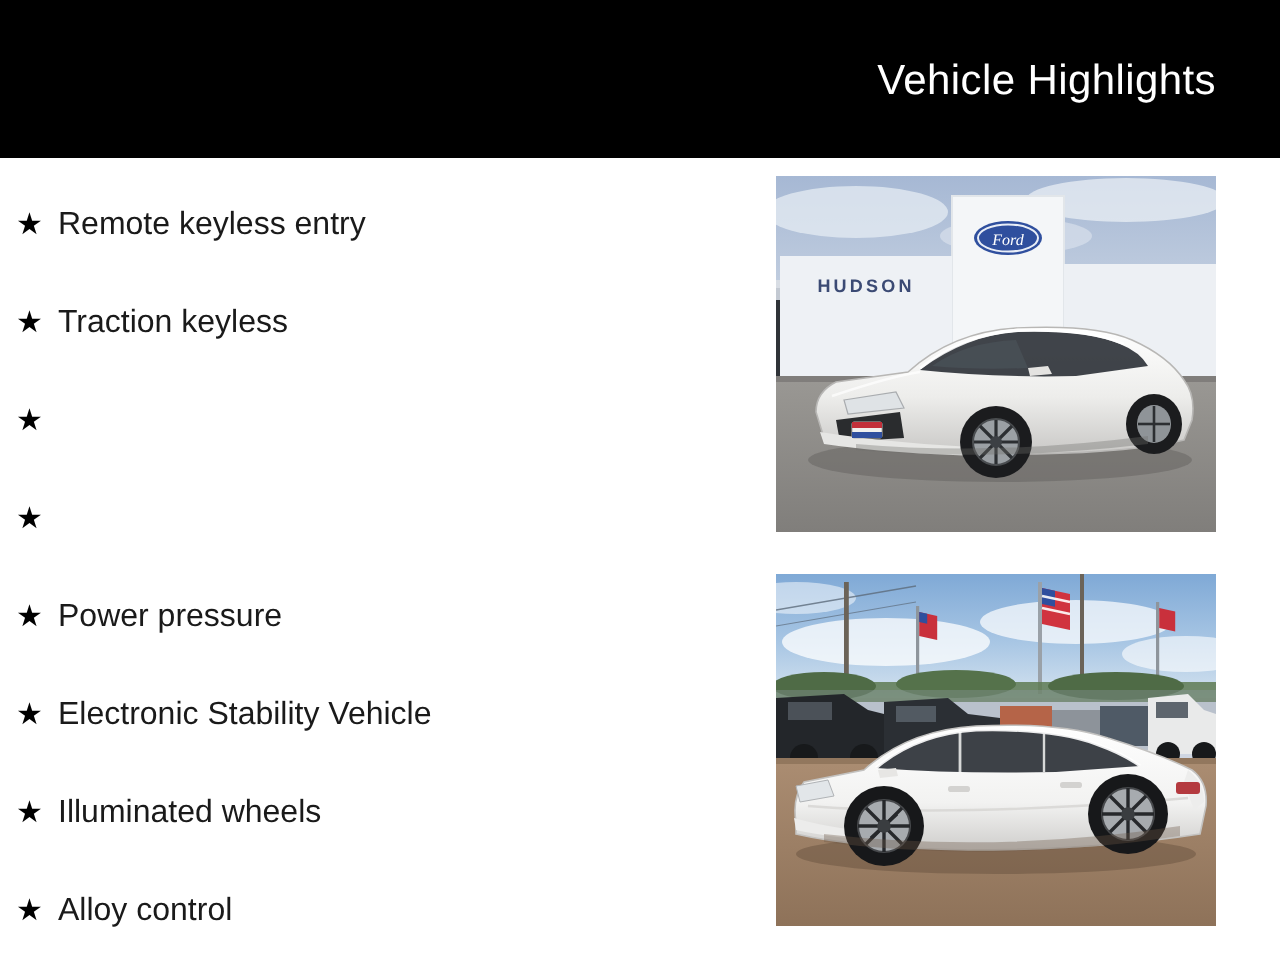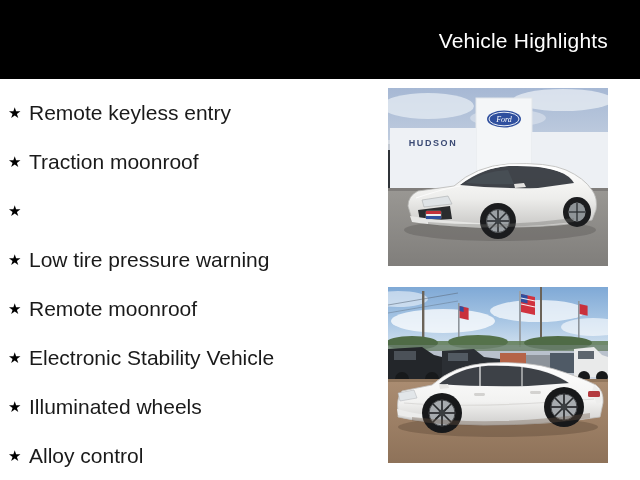--- a/index.html
+++ b/index.html
@@ -59,21 +59,21 @@
   .feature-bullet {
     width: 21px;
     flex: 0 0 21px;
     color: #000000;
     font-size: 15px;
     line-height: 1;
     text-align: left;
   }
   .feature-label {
     color: #1a1a1a;
-    font-size: 21px;
+    font-size: 16px;
     line-height: 20px;
     white-space: nowrap;
   }
   
   .photo {
     position: absolute;
     left: 388px;
     width: 220px;
     overflow: hidden;
     background: #cfd6e2;
@@ -99,35 +99,34 @@
 
   <div class="features">
 
     <div class="feature-item">
       <span class="feature-bullet">★</span>
       <span class="feature-label">Remote keyless entry</span>
     </div>
 
     <div class="feature-item">
       <span class="feature-bullet">★</span>
-      <span class="feature-label">Traction moonroof</span>
-    </div>
-
-    <div class="feature-item">
-      <span class="feature-bullet">★</span>
-    </div>
-
-    <div class="feature-item">
-      <span class="feature-bullet">★</span>
-      <span class="feature-label">Low tire pressure warning</span>
-    </div>
-
-    <div class="feature-item">
-      <span class="feature-bullet">★</span>
-      <span class="feature-label">Remote moonroof</span>
+      <span class="feature-label">Traction keyless</span>
+    </div>
+
+    <div class="feature-item">
+      <span class="feature-bullet">★</span>
+    </div>
+
+    <div class="feature-item">
+      <span class="feature-bullet">★</span>
+    </div>
+
+    <div class="feature-item">
+      <span class="feature-bullet">★</span>
+      <span class="feature-label">Power pressure</span>
     </div>
 
     <div class="feature-item">
       <span class="feature-bullet">★</span>
       <span class="feature-label">Electronic Stability Vehicle</span>
     </div>
 
     <div class="feature-item">
       <span class="feature-bullet">★</span>
       <span class="feature-label">Illuminated wheels</span>

